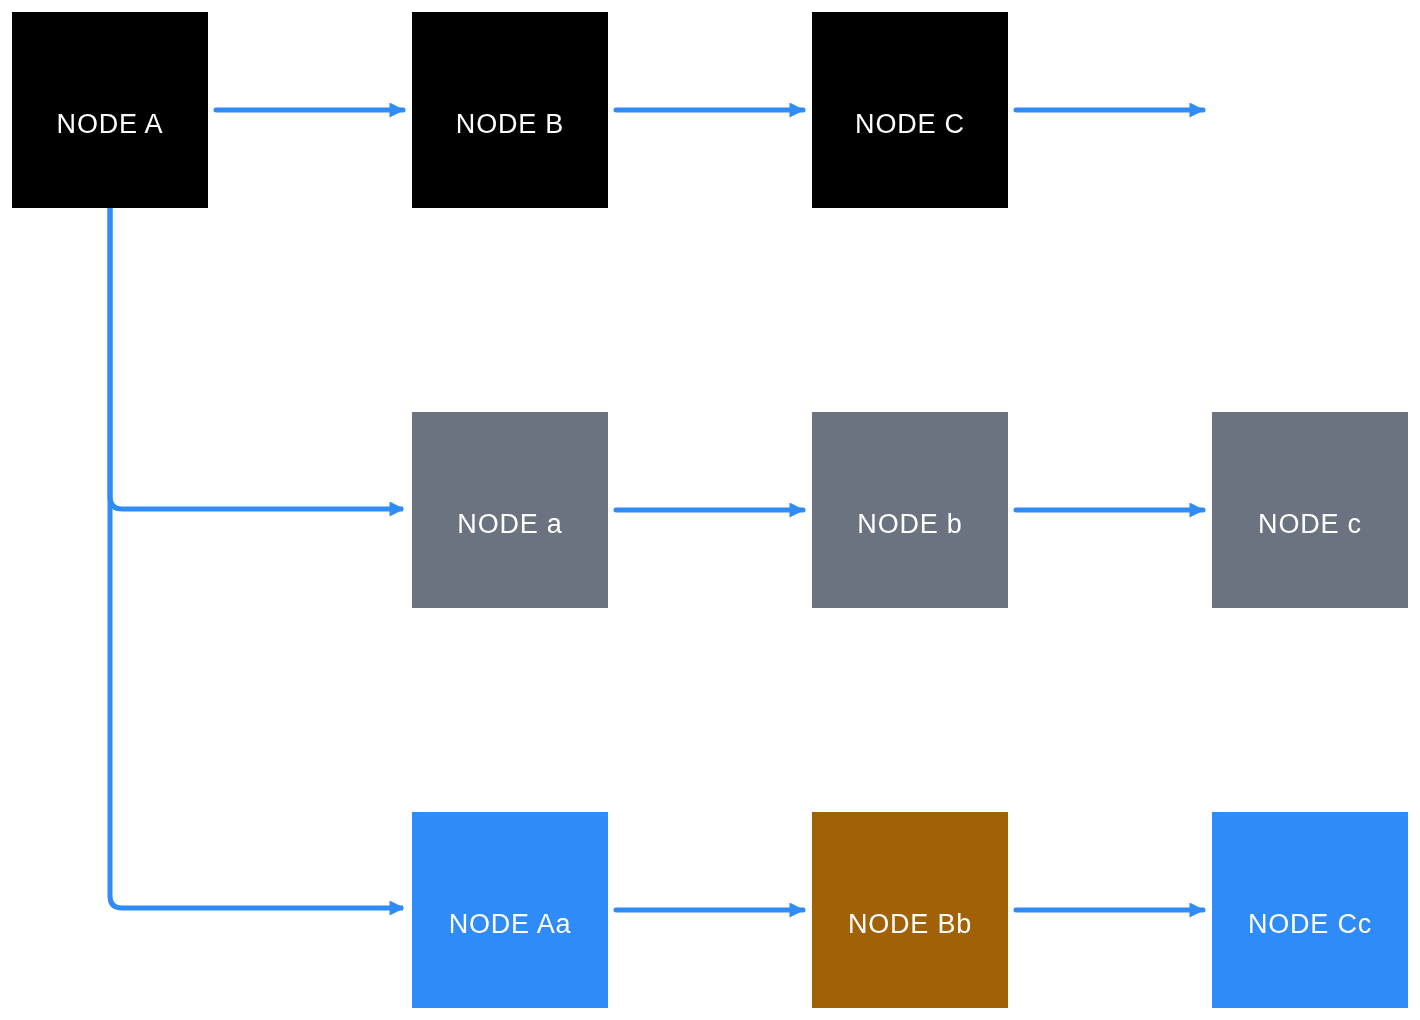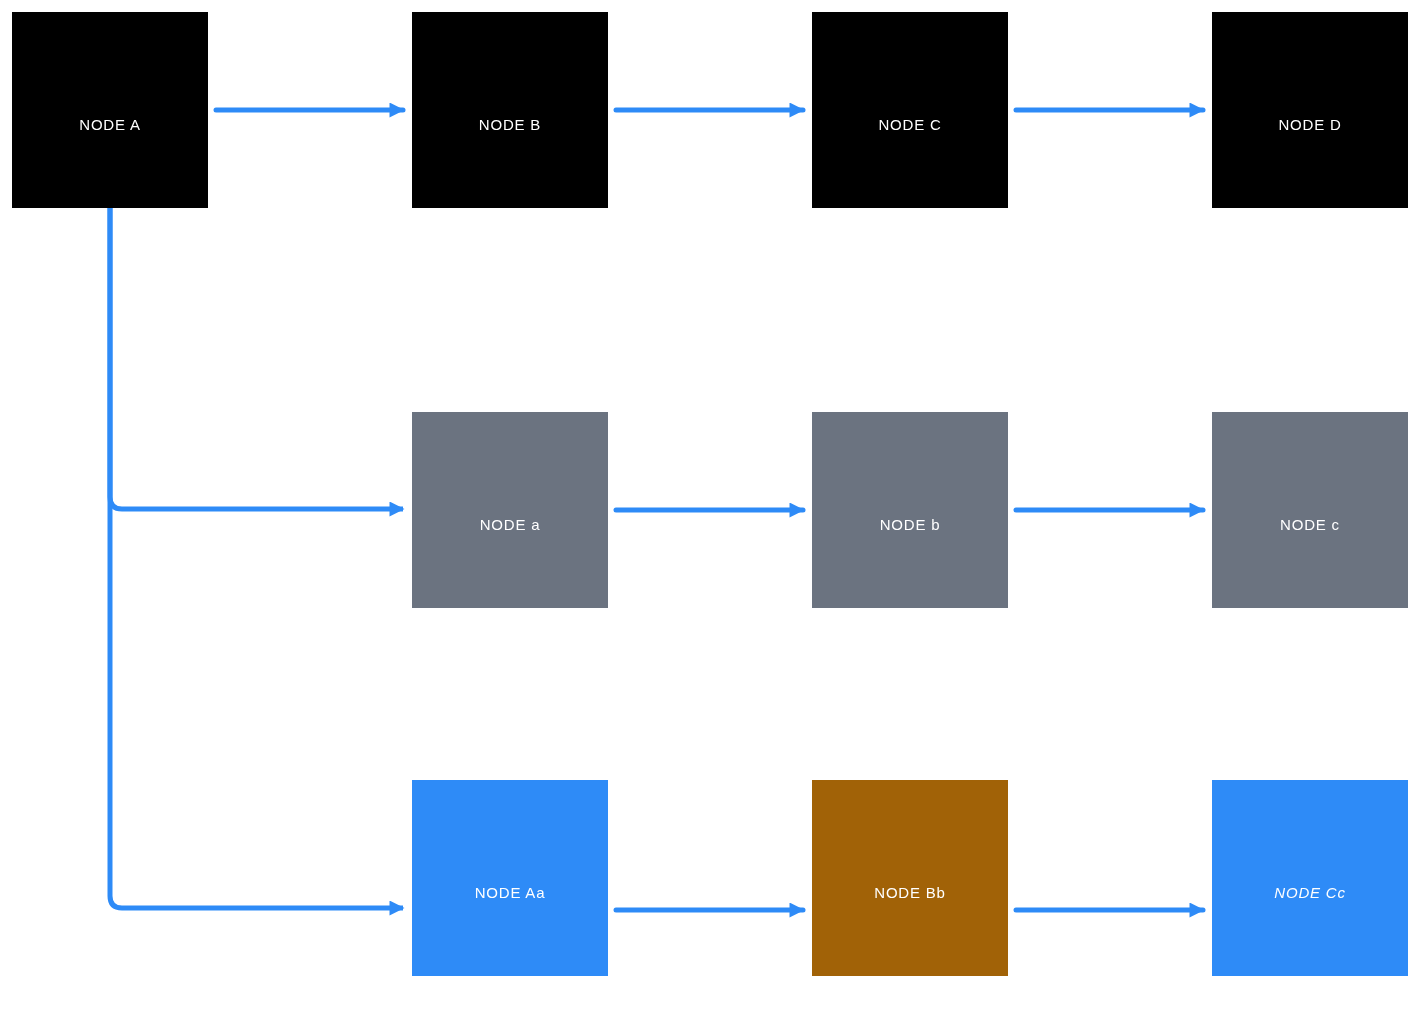--- a/index.html
+++ b/index.html
@@ -30,35 +30,35 @@
     display: flex;
     align-items: center;
     justify-content: center;
     box-sizing: border-box;
   }
   .node.black { background: #000000; }
   .node.gray  { background: #6b7380; }
   .node.blue  { background: #2e8bf7; }
   .node-label {
     color: #ffffff;
-    font-size: 15px;
+    font-size: 27px;
     font-weight: 400;
     letter-spacing: 0.8px;
     white-space: nowrap;
     user-select: none;
     margin-top: 28px;
   }
   
   .c0 { left: 12px;   }
   .c1 { left: 412px;  }
   .c2 { left: 812px;  }
   .c3 { left: 1212px; }
   .r0 { top: 12px;  }
   .r1 { top: 412px; }
-  .r2 { top: 780px; }
+  .r2 { top: 812px; }
 </style>
 </head>
 <body>
 
 <div class="canvas">
 
   <svg class="edges-layer" viewBox="0 0 1420 1020" xmlns="http://www.w3.org/2000/svg">
     <defs>
       <marker id="arrowhead" viewBox="0 0 10 10" refX="9" refY="5" markerWidth="4" markerHeight="3" orient="auto-start-reverse">
         <path d="M 0 0 L 10 5 L 0 10 z" fill="#2e8bf7"></path>
@@ -81,37 +81,34 @@
 
   <div class="node black r0 c0" style="background: rgb(0, 0, 0);">
     <span class="node-label">NODE A</span>
   </div>
   <div class="node black r0 c1" style="background: rgb(0, 0, 0);">
     <span class="node-label">NODE B</span>
   </div>
   <div class="node black r0 c2" style="background: rgb(0, 0, 0);">
     <span class="node-label">NODE C</span>
   </div>
-  <div class="node black r0 c3" style="background: rgb(0, 0, 0);">
-    <span class="node-label">NODE D</span>
-  </div>
 
   <div class="node gray r1 c1" style="background: rgb(107, 115, 128);">
     <span class="node-label">NODE a</span>
   </div>
   <div class="node gray r1 c2" style="background: rgb(107, 115, 128);">
     <span class="node-label">NODE b</span>
   </div>
   <div class="node gray r1 c3" style="background: rgb(107, 115, 128);">
     <span class="node-label">NODE c</span>
   </div>
 
   <div class="node blue r2 c1" style="background: rgb(46, 139, 247);">
     <span class="node-label">NODE Aa</span>
   </div>
   <div class="node blue r2 c2" style="background: #a16207;">
     <span class="node-label">NODE Bb</span>
   </div>
-  <div class="node blue r2 c3" style="background: rgb(46, 139, 247); font-style: italic;">
+  <div class="node blue r2 c3" style="background: rgb(46, 139, 247);">
     <span class="node-label">NODE Cc</span>
   </div>
 
 </div>
 
 </body></html>

